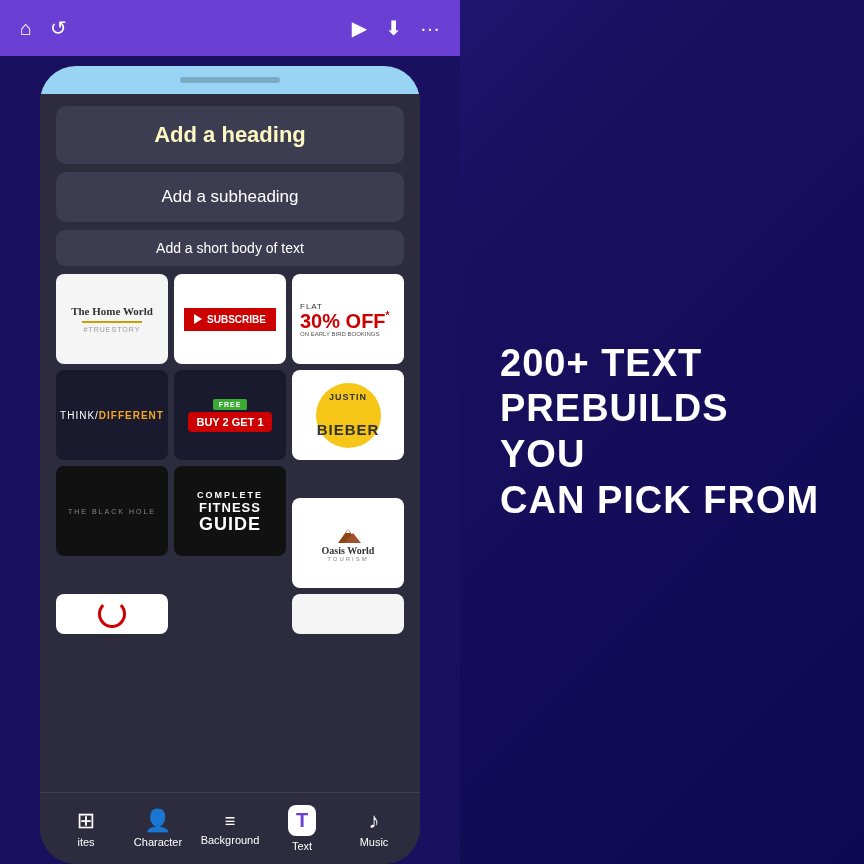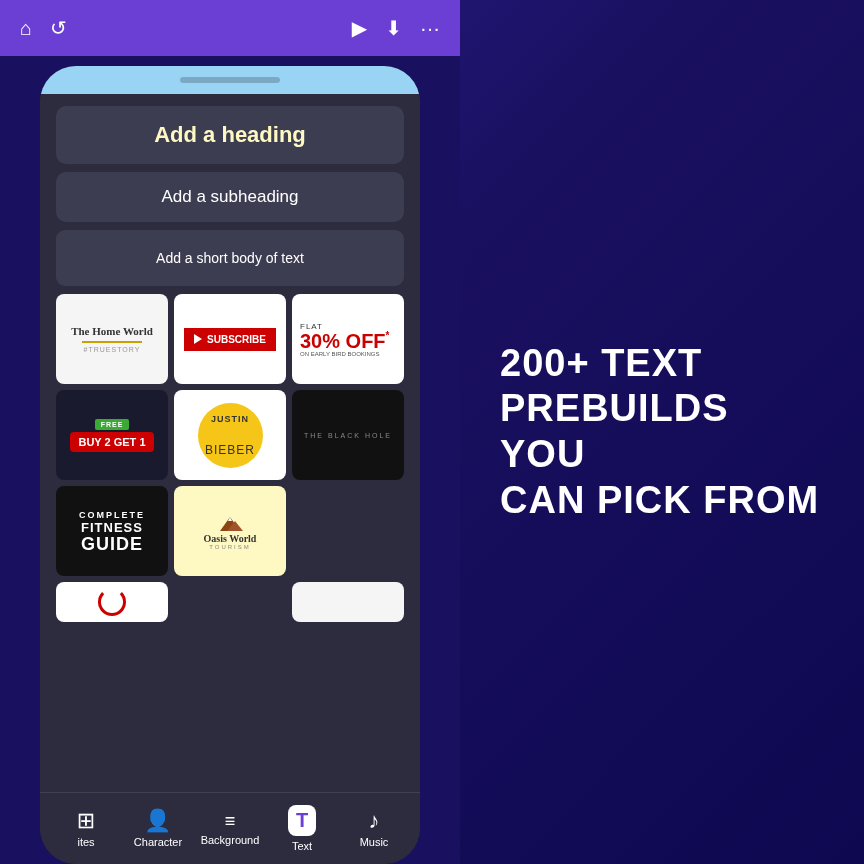--- a/index.html
+++ b/index.html
@@ -100,21 +100,21 @@
       background: #3d3d52;
       height: 50px;
     }
     .text-btn-subheading span {
       color: white;
       font-size: 17px;
       font-weight: 400;
     }
     .text-btn-body {
       background: #3d3d52;
-      height: 56px;
+      height: 36px;
       border-radius: 9px;
     }
     .text-btn-body span {
       color: white;
       font-size: 14px;
       font-weight: 300;
     }
 
     
     .prebuilds-grid {
@@ -263,22 +263,22 @@
       align-items: center;
       justify-content: center;
     }
     .justin-circle .name1 {
       font-size: 9px;
       font-weight: 800;
       color: #333;
       letter-spacing: 1px;
     }
     .justin-circle .name2 {
-      font-size: 12px;
-      font-weight: 400;
+      font-size: 15px;
+      font-weight: 700;
       color: #333;
       letter-spacing: 1px;
       margin-top: 19px;
     }
 
     
     .cell-blackhole {
       background: #111;
       flex-direction: column;
     }
@@ -315,23 +315,24 @@
       font-size: 18px;
       font-weight: 900;
       color: white;
       letter-spacing: 1px;
       text-transform: uppercase;
       line-height: 1;
     }
 
     
     .cell-oasis {
-      background: #fef9c3;
-      flex-direction: column;
-      align-items: center;
+      background: #ffffff;
+      flex-direction: column;
+      align-items: center;
+      margin-top: 32px;
     }
     .oasis-mountain {
       width: 30px;
       height: 20px;
     }
     .oasis-title {
       font-size: 10px;
       font-weight: bold;
       color: #333;
       font-family: Georgia, serif;
@@ -475,20 +476,26 @@
 
         <div class="prebuild-cell cell-offer">
           <div class="flat-text">FLAT</div>
           <div style="display:flex; align-items:flex-start; line-height:1;">
             <span class="percent" style="font-size:20px;font-weight:900;color:#cc0000;">30% OFF</span>
               <span style="font-size:10px;color:#cc0000;font-weight:900;">*</span>
           </div>
           <div class="subtext">ON EARLY BIRD BOOKINGS</div>
         </div>
 
+        <div class="prebuild-cell cell-think">
+          <div style="display:flex; align-items:center;">
+            <span class="think-text">THINK/</span>
+            <span class="diff-text">DIFFERENT</span>
+          </div>
+        </div>
 
         <div class="prebuild-cell cell-buy">
           <div class="free-badge">FREE</div>
           <div class="buy-text">BUY 2 GET 1</div>
         </div>
 
         <div class="prebuild-cell cell-justin">
           <div class="justin-circle">
             <span class="name1">JUSTIN</span>
             <span class="name2">BIEBER</span>

